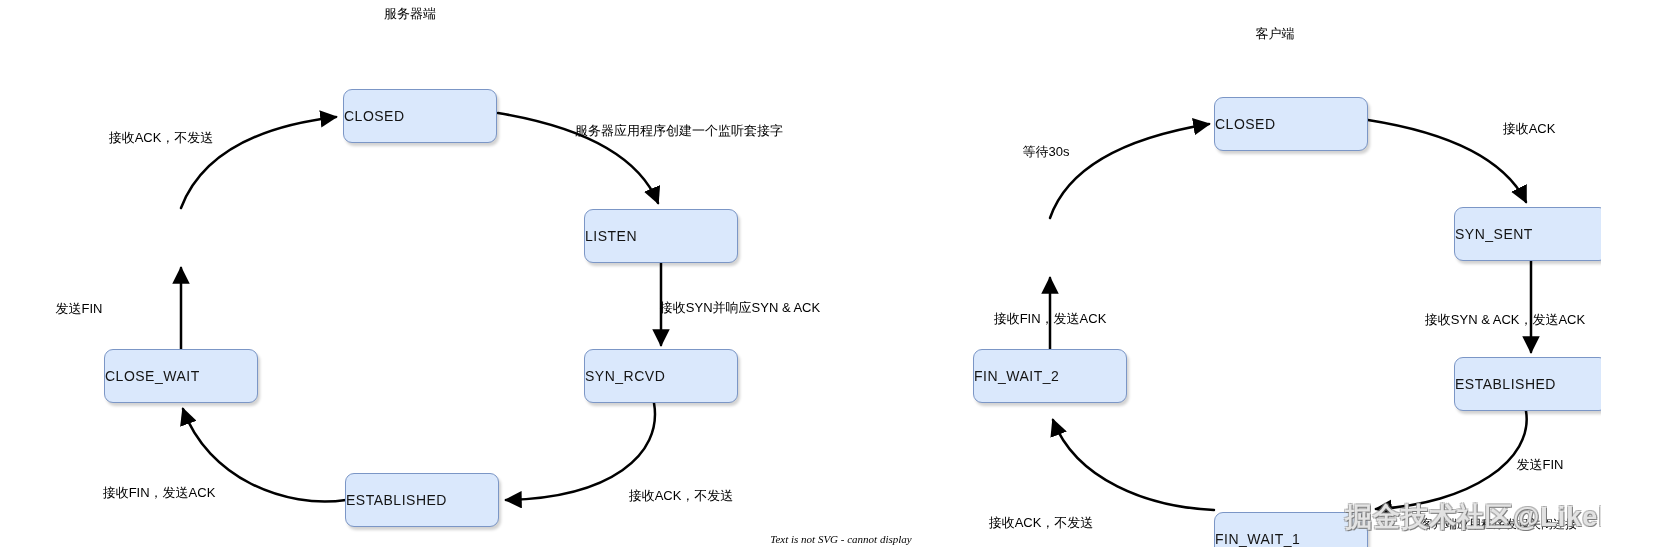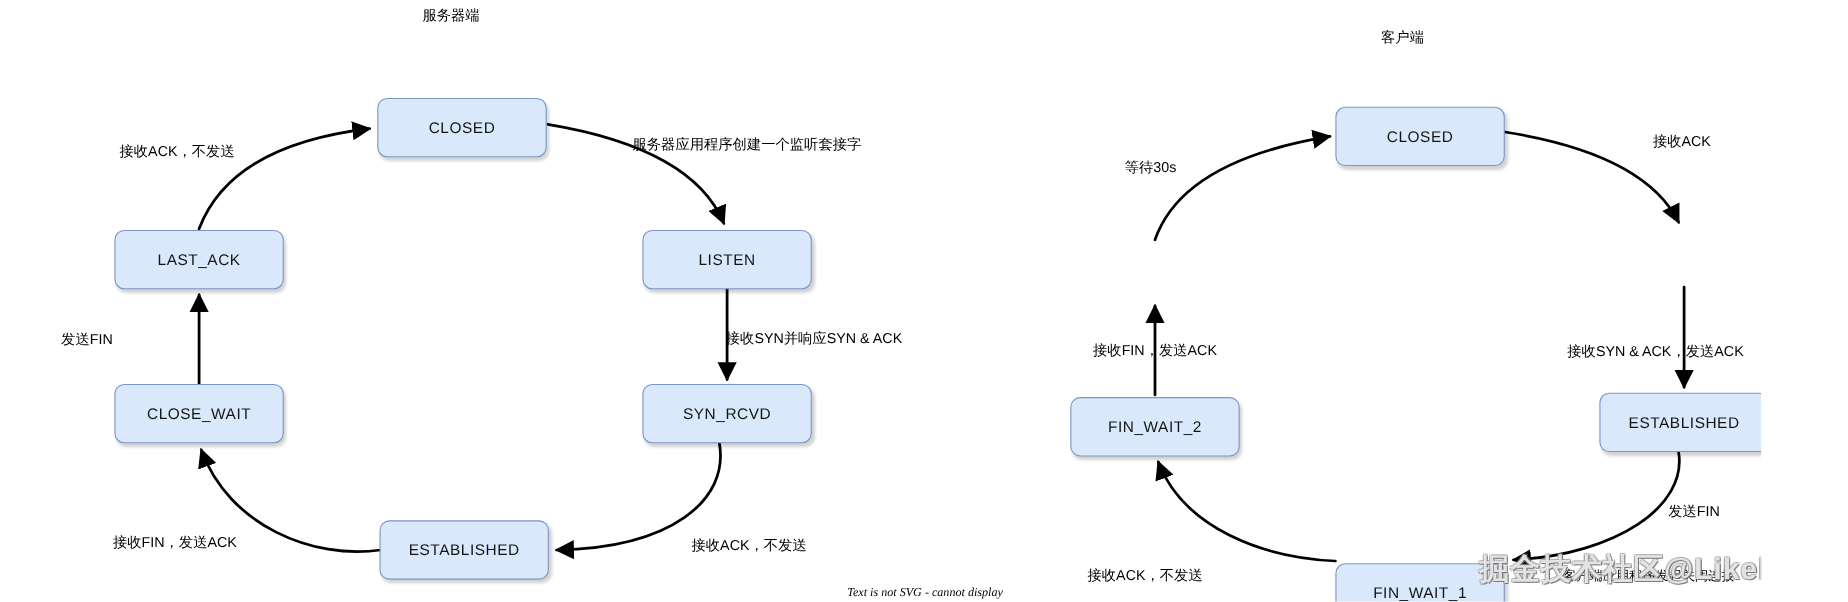--- a/index.html
+++ b/index.html
@@ -8,21 +8,21 @@
     background:#ffffff; font-family:"Liberation Sans", sans-serif;
   }
   svg.edges { position:absolute; left:0; top:0; pointer-events:none; }
   .edge { fill:none; stroke:#000000; stroke-width:2.5; stroke-linecap:round; }
 
   .node {
     position:absolute; width:152px; height:52px;
     transform:translate(-50%,-50%);
     background:#dae8fc; border:1px solid #7b96c6; border-radius:9px;
     box-shadow:2px 3px 3px rgba(0,0,0,0.18);
-    display:flex; align-items:center; justify-content:center;
+    display:flex; align-items:center; 
   }
   .node-label { font-size:14px; letter-spacing:0.5px; color:#141414; white-space:nowrap; }
 
   .dtitle {
     position:absolute; transform:translate(-50%,-50%);
     font-size:13px; color:#000; white-space:nowrap;
   }
   .elabel {
     position:absolute; transform:translate(-50%,-50%);
     font-size:13px; color:#000; white-space:nowrap;
@@ -99,34 +99,34 @@
   </div>
   <div class="node" style="left:661px;top:376px">
     <span class="node-label">SYN_RCVD</span>
   </div>
   <div class="node" style="left:422px;top:500px">
     <span class="node-label">ESTABLISHED</span>
   </div>
   <div class="node" style="left:181px;top:376px">
     <span class="node-label">CLOSE_WAIT</span>
   </div>
-  <div class="node" style="left:181px;top:236px">
-    <span class="node-label">LAST_ACK</span>
-  </div>
 
   <div class="node" style="left:1291px;top:124px">
     <span class="node-label">CLOSED</span>
+  </div>
+  <div class="node" style="left:1531px;top:234px">
+    <span class="node-label">SYN_SENT</span>
   </div>
   <div class="node" style="left:1531px;top:384px">
     <span class="node-label">ESTABLISHED</span>
   </div>
   <div class="node" style="left:1291px;top:539px">
     <span class="node-label">FIN_WAIT_1</span>
   </div>
-  <div class="node" style="left:1050px;top:388px">
+  <div class="node" style="left:1050px;top:376px">
     <span class="node-label">FIN_WAIT_2</span>
   </div>
 
   <div class="sublabel" style="left:1499px;top:524px">客户端应用程序发起关闭连接</div>
 
   <div class="footer-note" style="left:841px;top:539px">Text is not SVG - cannot display</div>
 
   <div class="watermark">掘金技术社区@Likeheart7</div>
 
 </div>

